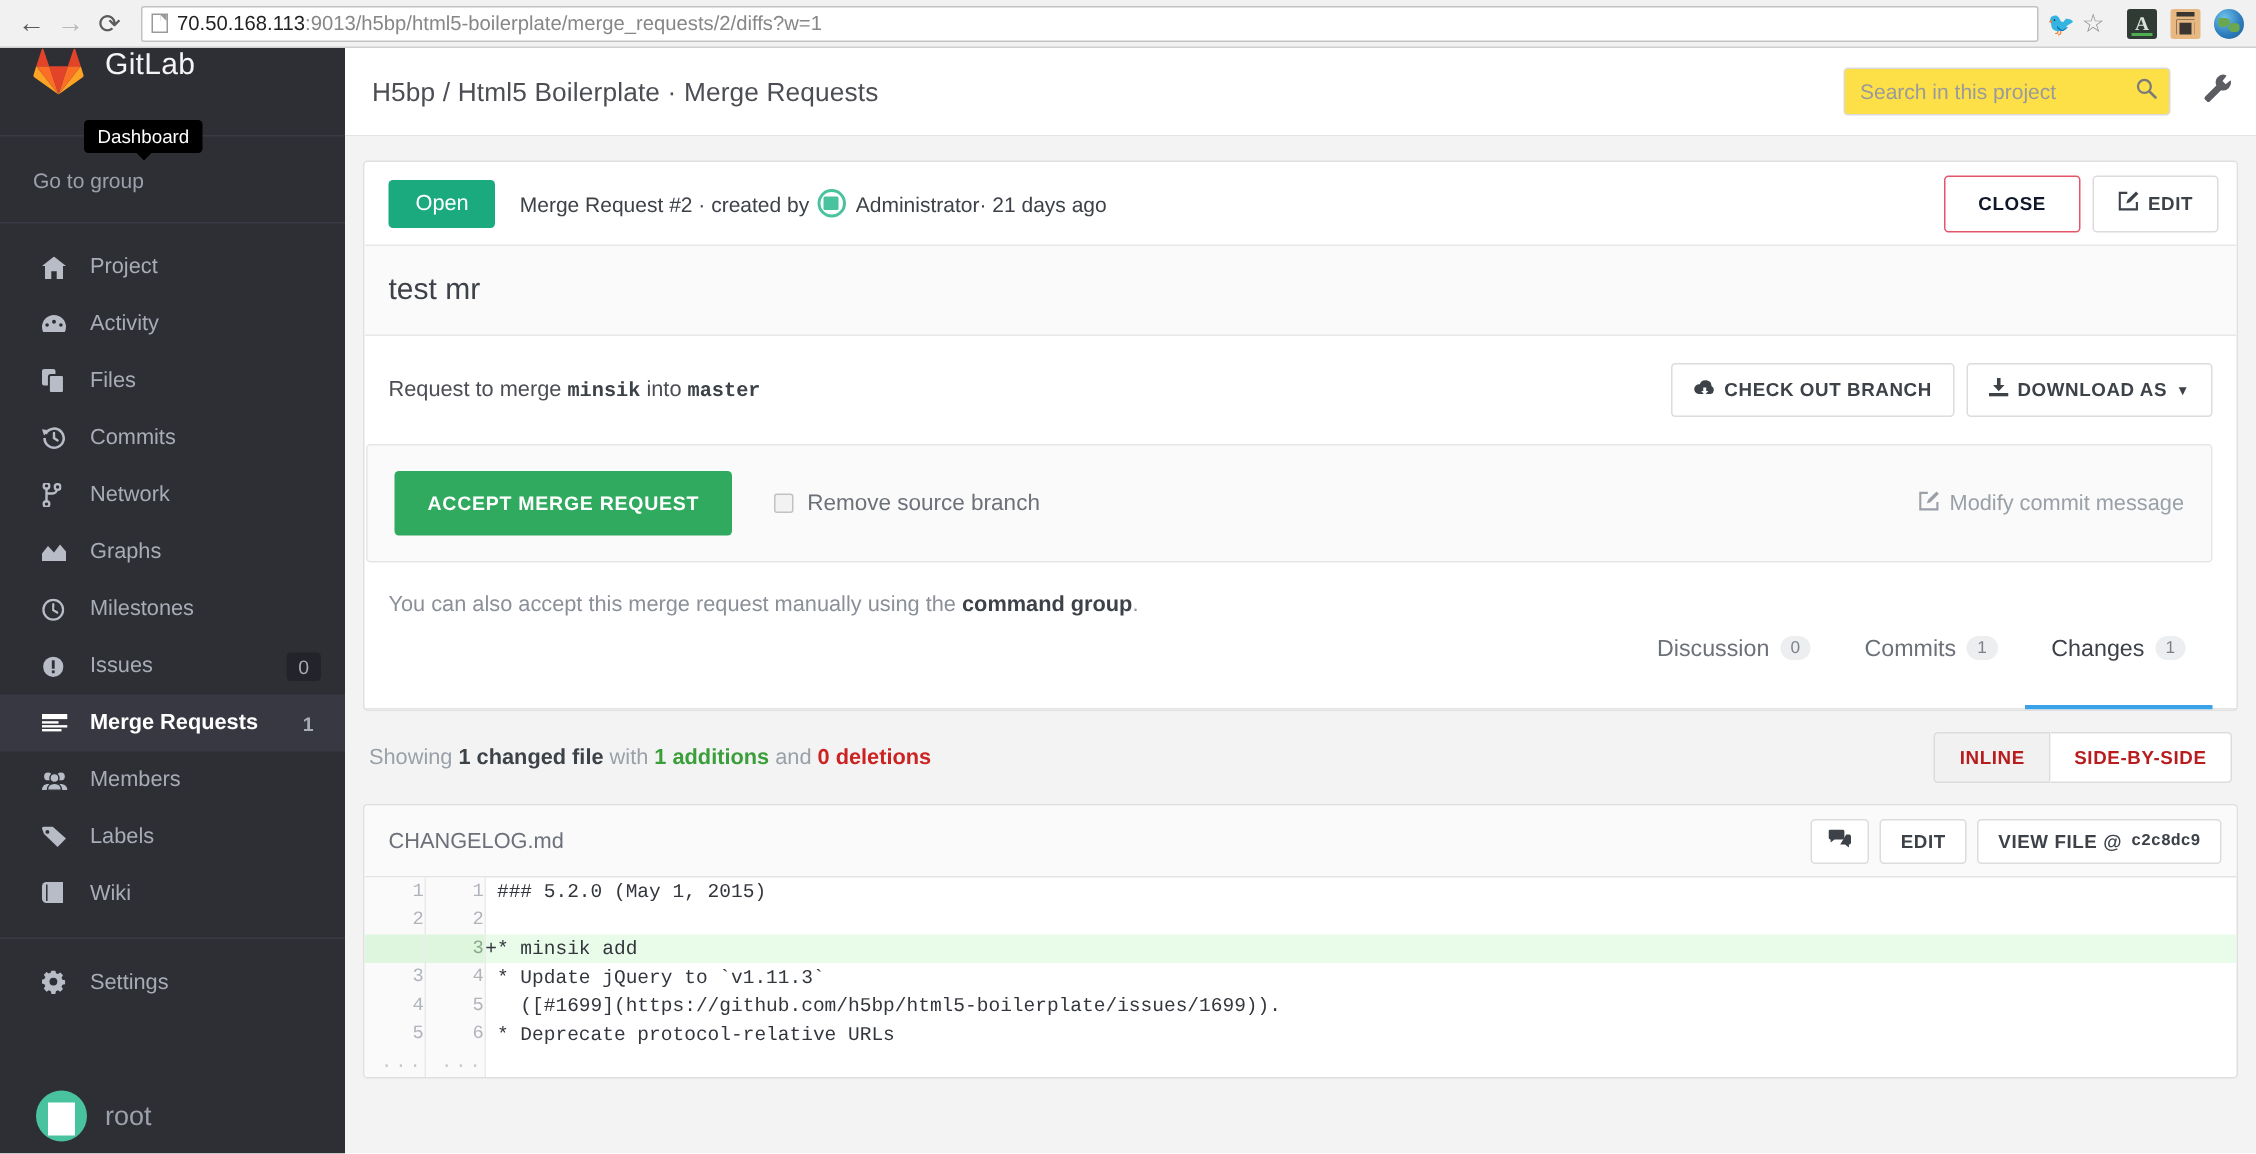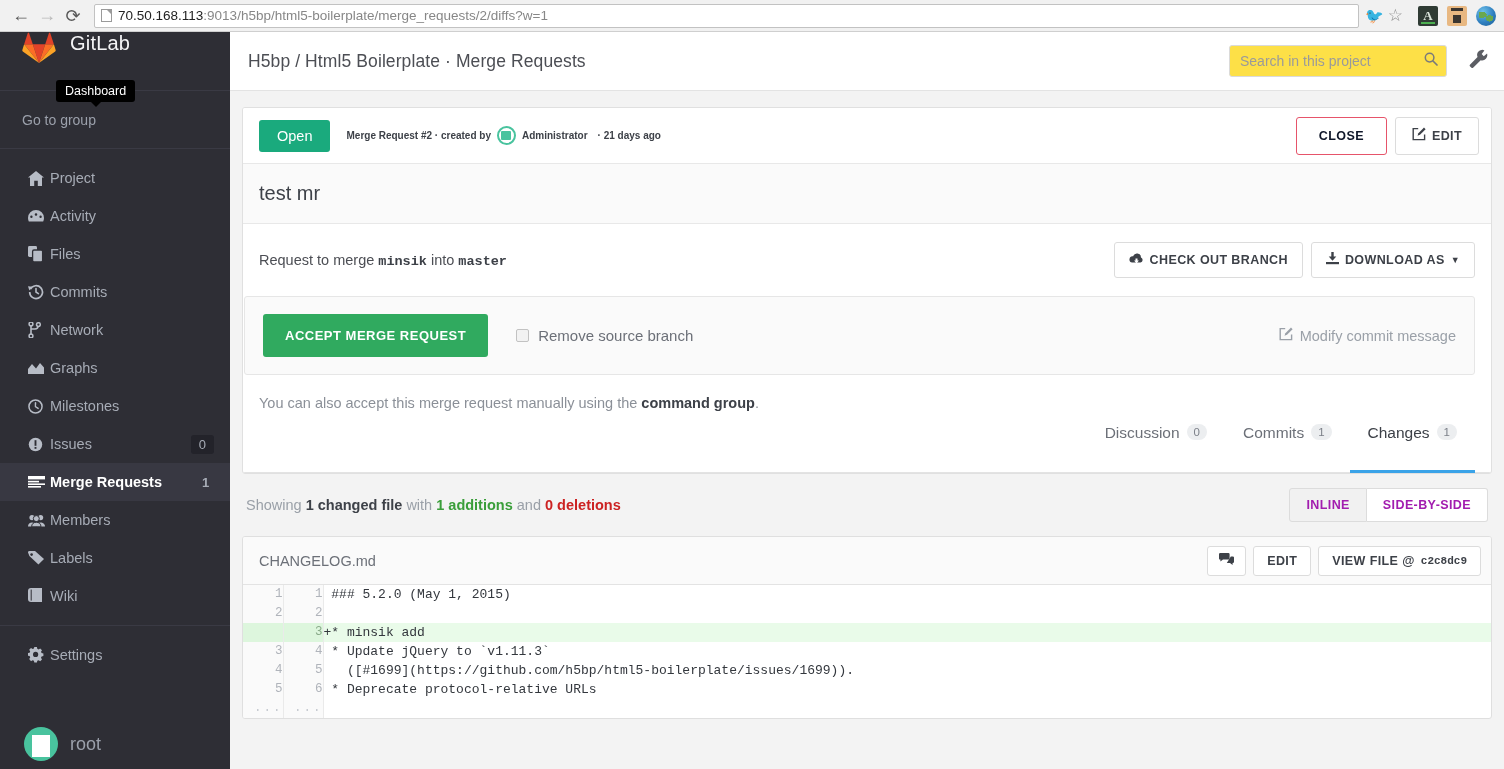--- a/index.html
+++ b/index.html
@@ -92,21 +92,21 @@
   .nav-item {
     height: 38px; display: flex; align-items: center; padding: 0 16px 0 28px;
     font-size: 14.5px; color: #a7acb6; cursor: pointer; position: relative;
   }
   .nav-item.active { background: #383842; color: #fff; font-weight: bold; }
   .nav-ico {
     width: 22px; flex: none; display: flex; align-items: center;
     justify-content: flex-start; color: #b7bcc6;
   }
   .nav-item.active .nav-ico { color: #fff; }
-  .nav-label { flex: 1; }
+  .nav-label { flex: 1; margin-left: 10px; }
   .nav-count {
     font-size: 13px; color: #a7acb6; background: #23232a;
     border-radius: 3px; padding: 2px 8px; min-width: 22px; text-align: center;
   }
   .nav-count.plain { background: none; padding-right: 3px; }
   .nav-sep { height: 1px; background: #3a3a44; margin: 10px 0; }
   .user-block {
     position: absolute; bottom: 0; left: 0; width: 230px; height: 50px;
     display: flex; align-items: center; padding-left: 24px; cursor: pointer;
   }
@@ -154,21 +154,21 @@
   
   .mr-head {
     height: 56px; display: flex; align-items: center; padding: 0 12px 0 16px;
     border-bottom: 1px solid #e8e8e8; background: #fff;
   }
   .status-badge {
     background: #1aaa7d; color: #fff; font-size: 14.5px; padding: 8px 18px;
     border-radius: 3px; flex: none; cursor: pointer;
   }
   .mr-meta {
-    margin-left: 16px; font-size: 10px; color: #3d4148; font-weight: bold;
+    margin-left: 16px; font-size: 14px; color: #3d4148; font-weight: normal;
     display: flex; align-items: center; flex: 1;
   }
   .mr-avatar {
     width: 19px; height: 19px; border-radius: 50%; background: #fff;
     border: 2.5px solid #49c39e; margin: 0 6px; flex: none; position: relative;
   }
   .mr-avatar:after {
     content:""; position:absolute; top:3px; left:2px; width:10px; height:9px;
     background:#49c39e; border-radius:1px;
   }
@@ -245,21 +245,21 @@
   .diff-summary {
     display: flex; align-items: center; padding: 14px 16px;
     font-size: 14.5px; color: #9aa0a8; background: #f3f3f3;
   }
   .diff-summary .d-strong { color: #3d4148; font-weight: bold; }
   .d-add { color: #3a9e3a; font-weight: bold; }
   .d-del { color: #cc2222; font-weight: bold; }
   .view-toggle { margin-left: auto; display: flex; }
   .tog {
     height: 34px; border: 1px solid #dcdcdc; background: #fff; font-size: 12.5px;
-    font-weight: bold; color: #a21caf; letter-spacing: .4px; padding: 0 16px;
+    font-weight: bold; color: #b91c1c; letter-spacing: .4px; padding: 0 16px;
     display: flex; align-items: center; cursor: pointer;
   }
   .tog:first-child { border-radius: 3px 0 0 3px; background: #f1f1f1; }
   .tog:last-child { border-radius: 0 3px 3px 0; border-left: none; }
 
   
   .file-panel {
     margin: 0 12px; background: #fff; border: 1px solid #dfdfdf;
     border-radius: 3px; overflow: hidden;
   }
@@ -502,21 +502,21 @@
   <div class="content">
 
     <div class="panel">
 
       <div class="mr-head">
         <span class="status-badge">Open</span>
         <span class="mr-meta">
           <span>Merge Request #2 · created by</span>
           <span class="mr-avatar"></span>
           <span>Administrator</span>
-          <span style="margin-left:10px">· 21 days ago</span>
+          <span style="margin-left:0">· 21 days ago</span>
         </span>
         <button class="btn btn-close">CLOSE</button>
         <button class="btn btn-edit">
           <span>
             <svg width="14" height="14" viewBox="0 0 14 14">
                 <path fill="none" stroke="currentColor" stroke-width="1.4" d="M12.6 7.6v5H1.2v-11h5"></path>
                 <path fill="currentColor" d="M13.6.6 8 6.2l-.9 2.5 2.5-.9 5.6-5.6z" transform="translate(-1.6,0)"></path>
               </svg>
           </span>
           <span>EDIT</span>

